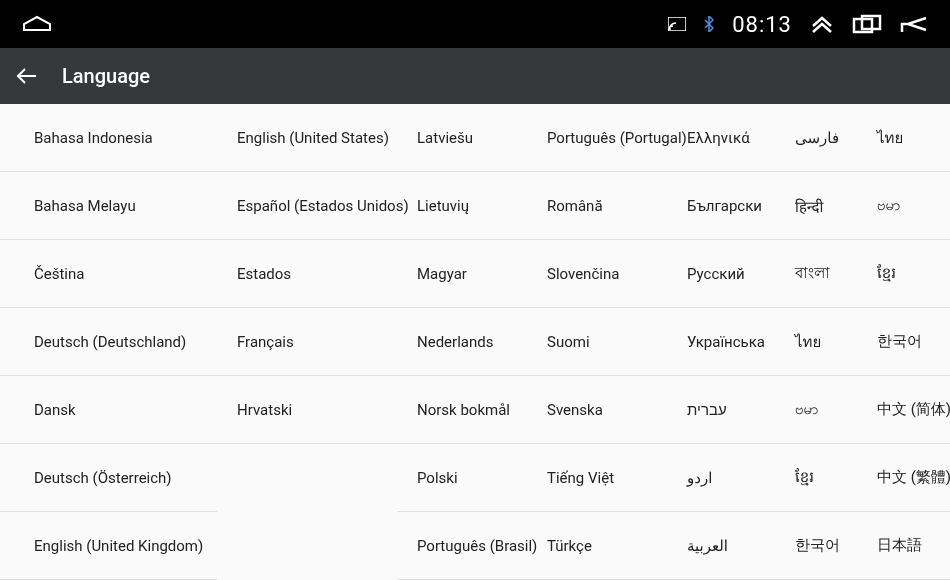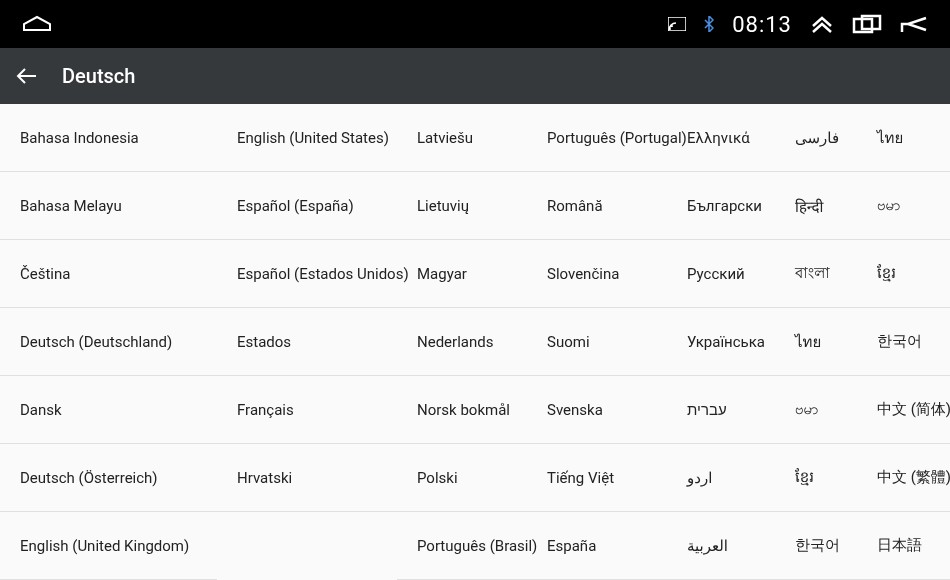--- a/index.html
+++ b/index.html
@@ -48,21 +48,21 @@
       height: 68px;
       display: flex;
       align-items: center;
       padding: 0 20px 0 20px;
       font-size: 15px;
       color: #222;
       border-bottom: 1px solid #e0e0e0;
       cursor: pointer;
       white-space: nowrap;
     }
-    .lang-col:first-child .lang-item { padding-left: 20px; text-align: center; }
+    .lang-col:first-child .lang-item { padding-left: 34px; text-align: center; }
   </style>
 </head>
 <body>
 
 <div class="status-bar">
   <div class="status-left">
     <span class="icon-btn">
       <svg width="34" height="20" viewBox="0 0 34 20" fill="none" stroke="#fff" stroke-width="2">
         <path d="M4 16 L4 10 L17 3 L30 10 L30 16 Z"></path>
       </svg>
@@ -101,37 +101,36 @@
     </span>
   </div>
 </div>
 
 <div class="header">
   <span class="back icon-btn">
     <svg width="22" height="22" viewBox="0 0 22 22" fill="none" stroke="#fff" stroke-width="2">
       <path d="M20 11 L3 11 M9 4 L2 11 L9 18"></path>
     </svg>
   </span>
-  <span class="title">Deutsch</span>
+  <span class="title">Language</span>
 </div>
 
 <div class="content">
   <div class="lang-grid">
     <div class="lang-col">
       <div class="lang-item">Bahasa Indonesia</div>
       <div class="lang-item">Bahasa Melayu</div>
       <div class="lang-item">Čeština</div>
       <div class="lang-item">Deutsch (Deutschland)</div>
       <div class="lang-item">Dansk</div>
       <div class="lang-item">Deutsch (Österreich)</div>
       <div class="lang-item">English (United Kingdom)</div>
     </div>
     <div class="lang-col">
       <div class="lang-item">English (United States)</div>
-      <div class="lang-item">Español (España)</div>
       <div class="lang-item">Español (Estados Unidos)</div>
       <div class="lang-item">Estados</div>
       <div class="lang-item">Français</div>
       <div class="lang-item">Hrvatski</div>
     </div>
     <div class="lang-col">
       <div class="lang-item">Latviešu</div>
       <div class="lang-item">Lietuvių</div>
       <div class="lang-item">Magyar</div>
       <div class="lang-item">Nederlands</div>
@@ -139,21 +138,21 @@
       <div class="lang-item">Polski</div>
       <div class="lang-item">Português (Brasil)</div>
     </div>
     <div class="lang-col">
       <div class="lang-item">Português (Portugal)</div>
       <div class="lang-item">Română</div>
       <div class="lang-item">Slovenčina</div>
       <div class="lang-item">Suomi</div>
       <div class="lang-item">Svenska</div>
       <div class="lang-item">Tiếng Việt</div>
-      <div class="lang-item">España</div>
+      <div class="lang-item">Türkçe</div>
     </div>
     <div class="lang-col">
       <div class="lang-item">Ελληνικά</div>
       <div class="lang-item">Български</div>
       <div class="lang-item">Русский</div>
       <div class="lang-item">Українська</div>
       <div class="lang-item">עברית</div>
       <div class="lang-item">اردو</div>
       <div class="lang-item">العربية</div>
     </div>

